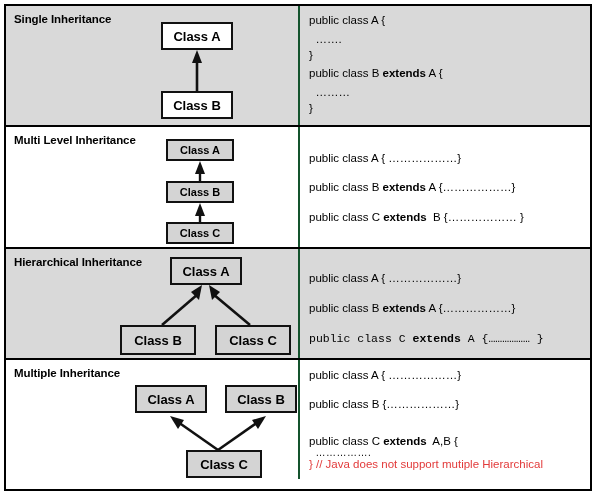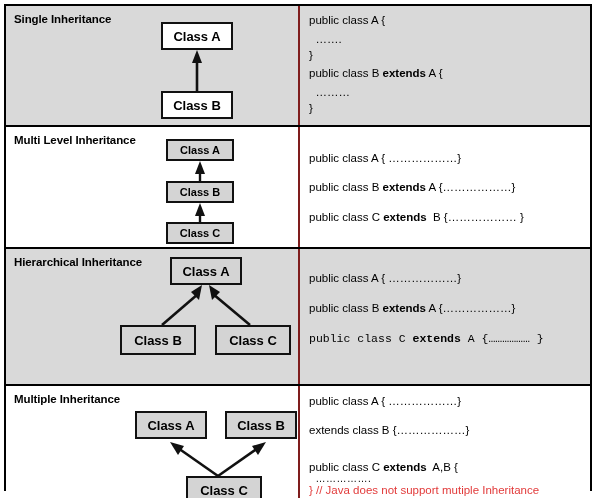--- a/index.html
+++ b/index.html
@@ -32,28 +32,28 @@
     border-bottom: 2px solid #000000;
     display: flex;
   }
   .row:last-child { border-bottom: none; }
 
   .row.shade { background: #d9d9d9; }
   .row.plain { background: #ffffff; }
 
   .row-1 { height: 121px; }
   .row-2 { height: 122px; }
-  .row-3 { height: 137px; }
+  .row-3 { height: 111px; }
   .row-4 { height: 119px; }
 
   .diagram-cell {
     position: relative;
     width: 294px;
     box-sizing: border-box;
-    border-right: 2px solid #7f1d1d;
+    border-right: 2px solid #14532d;
     flex: 0 0 294px;
     padding-left: 36px;
   }
   .code-cell {
     position: relative;
     flex: 1 1 auto;
     box-sizing: border-box;
     padding-left: 9px;
   }
 
@@ -219,20 +219,20 @@
       <svg class="arrows">
         <line x1="212" y1="90" x2="172" y2="62" stroke="#111" stroke-width="2.6"></line>
         <polygon points="164,56 172,69 178,60" fill="#111"></polygon>
         <line x1="212" y1="90" x2="252" y2="62" stroke="#111" stroke-width="2.6"></line>
         <polygon points="260,56 246,60 252,69" fill="#111"></polygon>
       </svg>
     </div>
 
     <div class="code-cell">
       <div class="code-line" style="top:10px;"><span>public class A { ………………}</span><b></b><span></span></div>
-      <div class="code-line" style="top:39px;"><span>extends class B {………………}</span><b></b><span></span></div>
+      <div class="code-line" style="top:39px;"><span>public class B {………………}</span><b></b><span></span></div>
       <div class="code-line" style="top:76px;"><span>public class C </span><b>extends</b><span>  A,B {</span></div>
       <div class="code-line dots-small" style="top:88px; font-size:10px;">  …………….</div>
-      <div class="code-line red" style="top:99px;">} // Java does not support mutiple Inheritance</div>
+      <div class="code-line red" style="top:99px;">} // Java does not support mutiple Hierarchical</div>
     </div>
   </div>
 
 </div>
 
 </body></html>

